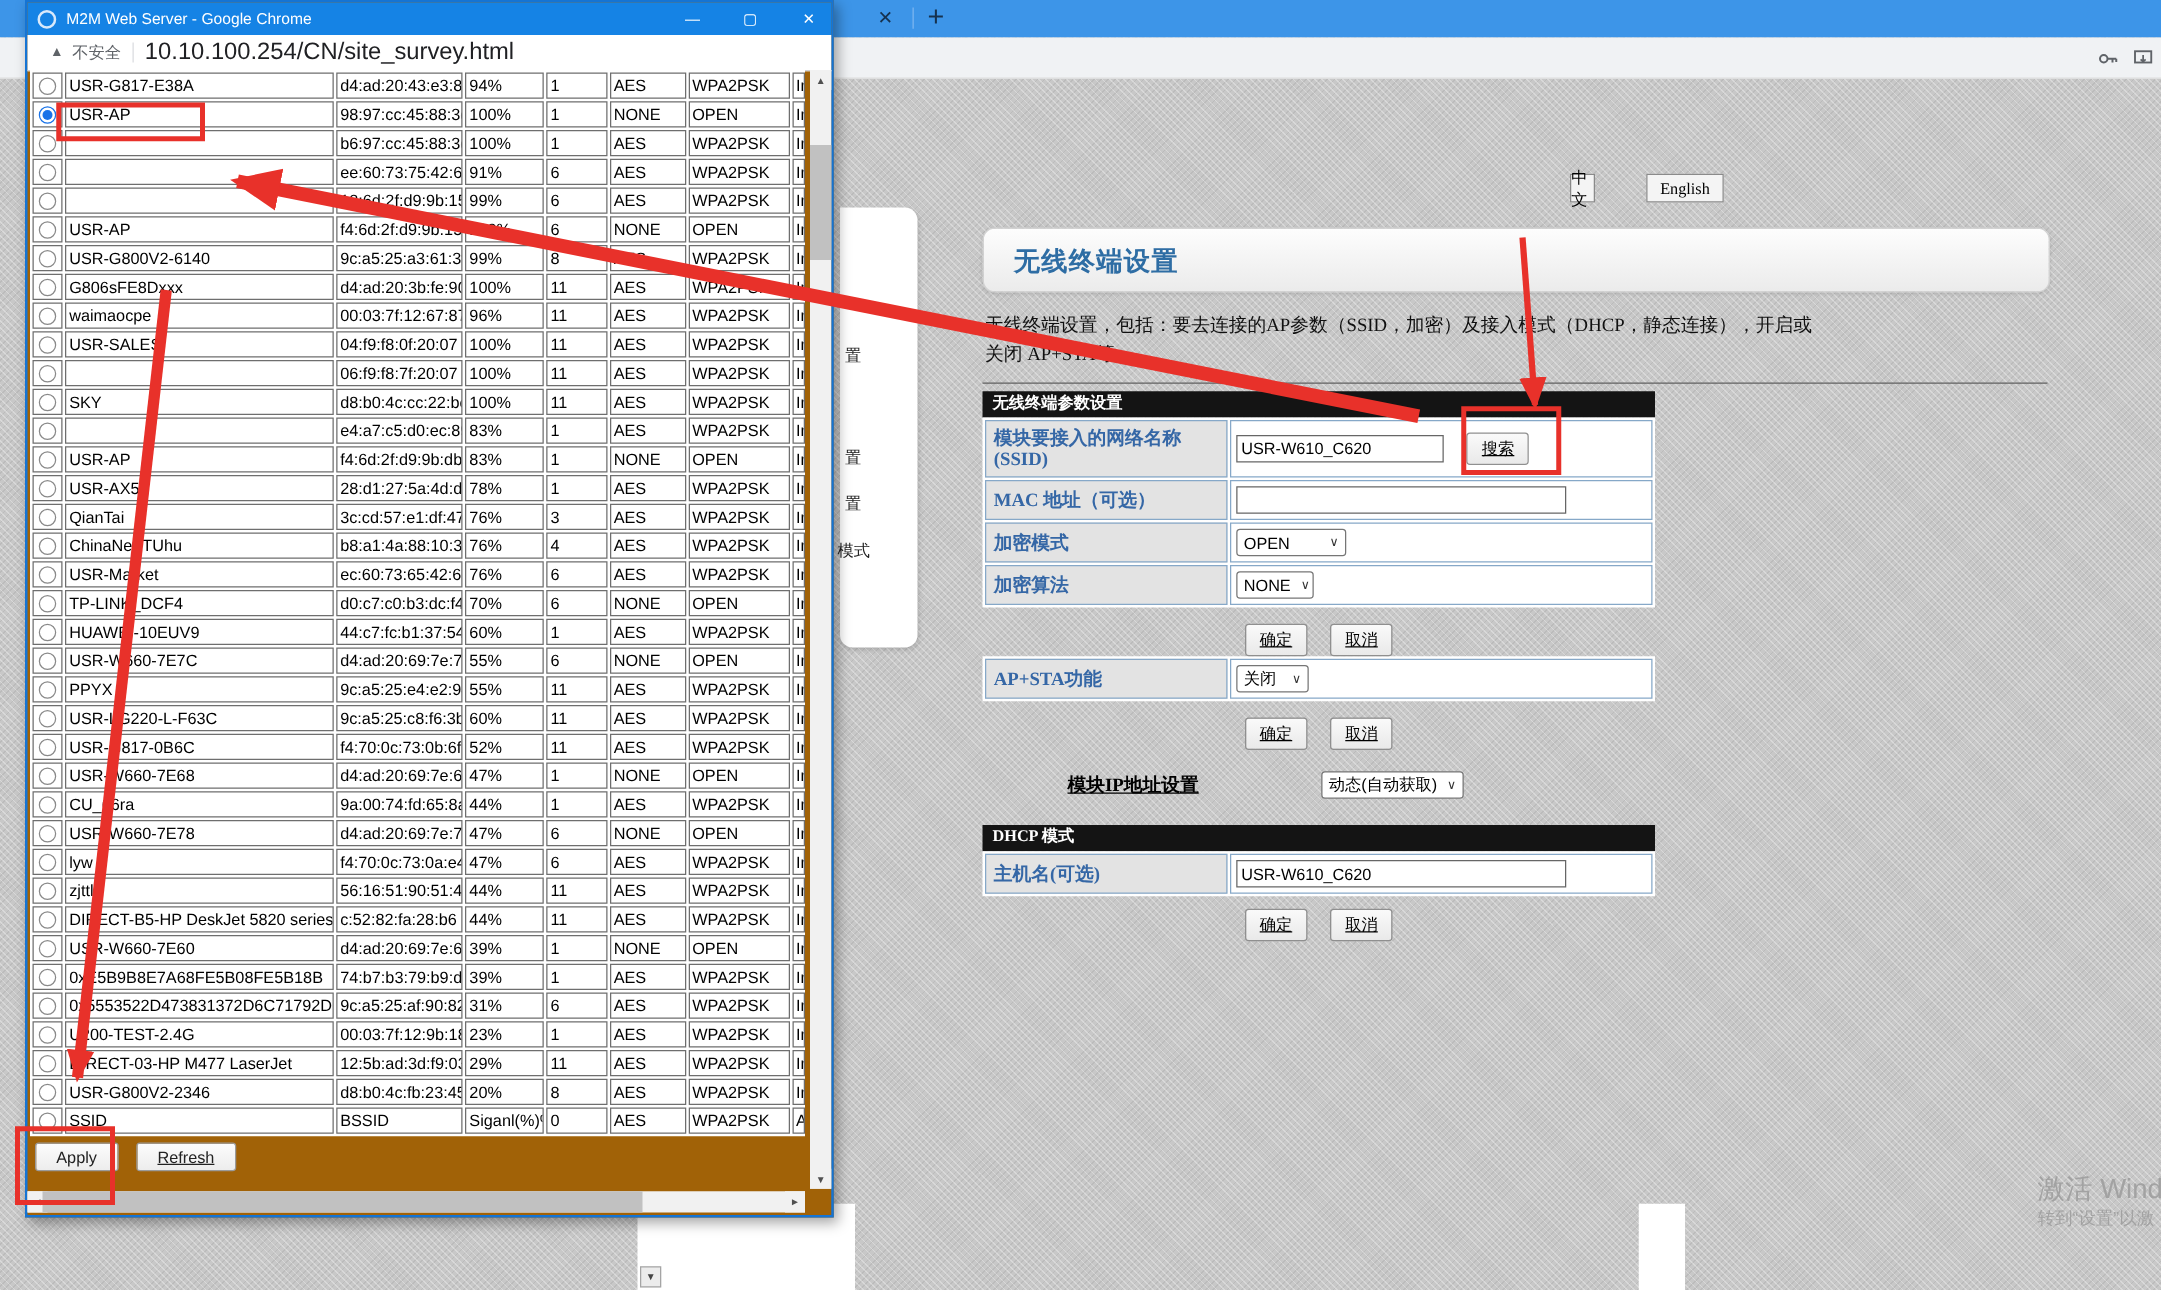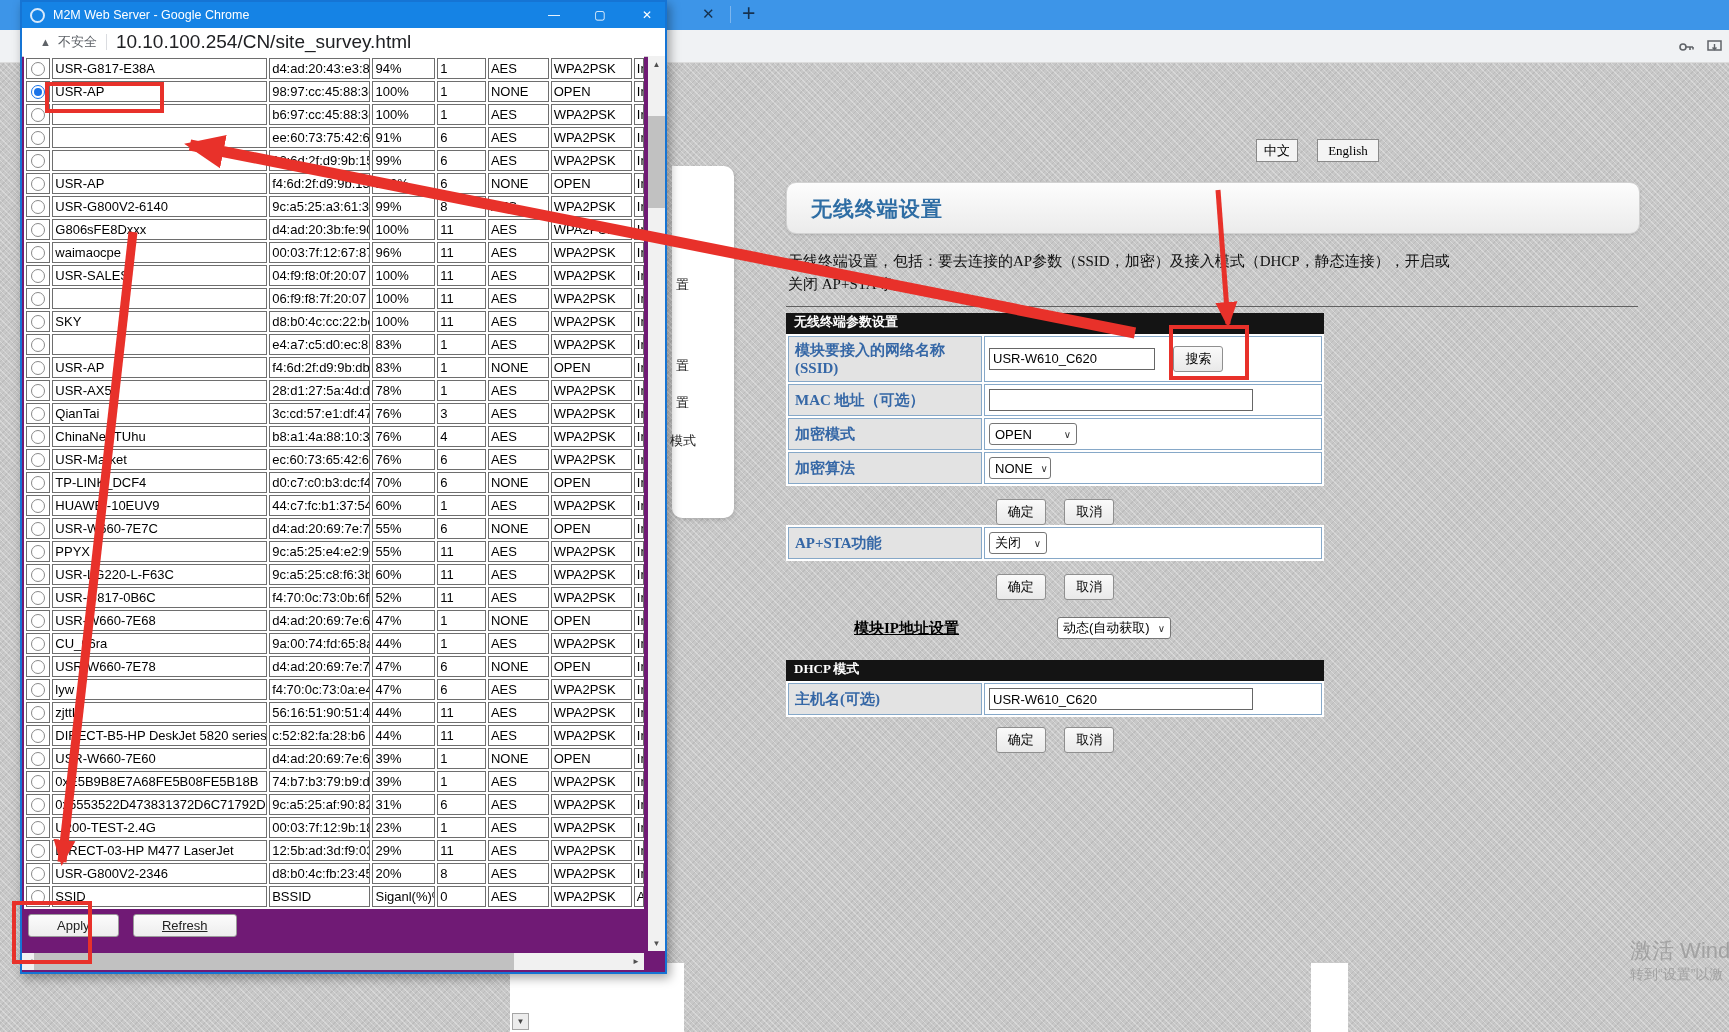--- a/index.html
+++ b/index.html
@@ -33,50 +33,50 @@
   .fheader{height:21px;line-height:21px;background:#141414;color:#fff;font:bold 13px "Liberation Serif",serif;padding-left:8px;}
   .ftable{border-collapse:separate;border-spacing:2px;width:538px;background:#fff;}
   .ftable td{border:1px solid #86a8c8;box-sizing:border-box;}
   .flabel{width:194px;background:#e3e3e3;color:#3567a6;font:bold 15px "Liberation Serif",serif;padding:4px 2px 4px 6px;}
   .fvalue{background:#fff;padding:4px 4px;}
   .txt-input{height:20px;border:1px solid #666;font:13px "Liberation Sans",sans-serif;padding:0 3px;background:#fff;}
   .fake-select{display:inline-flex;align-items:center;justify-content:space-between;height:22px;border:1px solid #767676;
     border-radius:3px;background:#fff;padding:0 5px;font:13px "Liberation Sans",sans-serif;box-sizing:border-box;}
   .fake-select .arr{font-size:10px;color:#333;margin-left:8px;}
   .btn{display:inline-block;background:linear-gradient(#fafafa,#e9e9e9);border:1px solid #8f8f8f;border-radius:3px;
-    font:13px "Liberation Serif",serif;padding:3px 11px;color:#000;}
+    font:13px "Liberation Serif",serif;padding:3px 11px;color:#000;text-decoration:underline;}
   .btnrow{text-align:center;margin-top:13px;}
   .ip-row{margin-top:17px;display:flex;align-items:center;}
   .ip-label{font:bold 15px "Liberation Serif",serif;color:#000;margin-left:68px;text-decoration:underline;}
   .white-strip{position:absolute;background:#fff;z-index:1;}
   .scroll-btn-under{position:absolute;left:512px;top:1013px;width:17px;height:17px;background:#ececec;border:1px solid #a5a5a5;
     z-index:2;font-size:8px;color:#444;display:flex;align-items:center;justify-content:center;box-sizing:border-box;}
   .watermark{position:absolute;left:1630px;z-index:2;color:#a2a2a2;white-space:nowrap;}
   
-  #popup{position:absolute;left:20px;top:0;width:647px;height:974px;background:#701a75;border:2px solid #1574d4;
+  #popup{position:absolute;left:20px;top:0;width:647px;height:974px;background:#a16207;border:2px solid #1574d4;
     box-sizing:border-box;z-index:10;box-shadow:3px 4px 10px rgba(0,0,0,.35);}
   .titlebar{height:26px;background:#1583e5;position:relative;display:flex;align-items:center;}
   .titlebar .app-icon{width:11px;height:11px;border:2px solid #d8e9fb;border-radius:50%;margin-left:8px;}
   .titlebar .title{color:#fff;font-size:12.5px;margin-left:8px;}
   .win-ctl{position:absolute;top:0;width:30px;height:26px;color:#fff;font-size:12px;display:flex;align-items:center;justify-content:center;}
   .urlbar{height:28px;background:#fff;border-bottom:1px solid #cfcfcf;display:flex;align-items:center;}
   .warn-tri{color:#5f6368;font-size:11px;margin-left:18px;}
   .notsecure{color:#5f6368;font-size:13px;margin-left:7px;}
   .url-sep{width:1px;height:16px;background:#dadce0;margin:0 9px;}
   .url-text{color:#202124;font-size:19px;}
   .table-wrap{position:absolute;left:2px;top:54px;right:21px;bottom:21px;overflow:hidden;}
   .ptable{border-collapse:separate;border-spacing:2px;table-layout:fixed;width:622px;background:#fff;}
   .ptable td{border:1px solid #6e6e6e;height:19px;line-height:19px;padding:0 2px;overflow:hidden;white-space:nowrap;
     font:13px "Liberation Sans",sans-serif;color:#000;background:#fff;box-sizing:content-box;}
   .ptable td.c-radio{text-align:center;padding:0;}
   .radio{display:inline-block;width:12px;height:12px;border-radius:50%;border:1px solid #8a8a8a;background:#fff;vertical-align:middle;position:relative;}
   .radio.checked{border:1px solid #1a73e8;}
   .radio.checked::after{content:'';position:absolute;left:2px;top:2px;right:2px;bottom:2px;border-radius:50%;background:#1a73e8;}
   .popup-btn{display:inline-block;background:linear-gradient(#fcfcfc,#ededed);border:1px solid #9b9b9b;border-radius:3px;
-    font:13px "Liberation Sans",sans-serif;padding:3px 28px;color:#222;}
+    font:13px "Liberation Sans",sans-serif;padding:3px 16px;color:#222;}
   .vscroll{position:absolute;top:54px;right:0;width:17px;bottom:21px;background:#f1f1f1;}
   .vthumb{position:absolute;left:0;right:0;top:60px;height:92px;background:#c1c1c1;}
   .sarrow{position:absolute;left:0;right:0;height:16px;display:flex;align-items:center;justify-content:center;font-size:8px;color:#505050;background:#f1f1f1;}
   .hscroll{position:absolute;left:0;right:21px;bottom:2px;height:17px;background:#f1f1f1;}
   .hthumb{position:absolute;top:0;bottom:0;left:12px;width:480px;background:#c1c1c1;}
   .harrow{position:absolute;top:0;bottom:0;width:16px;display:flex;align-items:center;justify-content:center;font-size:8px;color:#505050;background:#f1f1f1;}
   
   #red-overlay{position:absolute;left:0;top:0;width:1729px;height:1032px;z-index:30;pointer-events:none;}
 </style>
 </head>
@@ -93,21 +93,21 @@
       <path d="M8 9 h7 M12 9 v3 M15 9 v2.5" stroke="#5f6368" stroke-width="1.6" fill="none"></path>
     </svg>
 </span>
 <span class="toolbar-icon" style="left:1706px;">
   <svg width="17" height="17" viewBox="0 0 17 17">
       <rect x="2" y="3" width="13" height="9" fill="none" stroke="#5f6368" stroke-width="1.5"></rect>
       <path d="M8.5 6 v5 M6.5 9.5 l2 2 2-2" stroke="#5f6368" stroke-width="1.4" fill="none"></path>
     </svg>
 </span>
 
-<div class="lang-btn" style="left:1256px;width:42px;">中文</div>
+<div class="lang-btn" style="left:1256px;width:20px;">中文</div>
 <div class="lang-btn" style="left:1317px;width:62px;">English</div>
 
 <div class="side-panel"></div>
 <span class="side-frag" style="left:676px;top:276px;">置</span>
 <span class="side-frag" style="left:676px;top:357px;">置</span>
 <span class="side-frag" style="left:676px;top:394px;">置</span>
 <span class="side-frag" style="left:670px;top:432px;">模式</span>
 
 <div class="page-title-box">
   <div class="page-title-text">无线终端设置</div>

